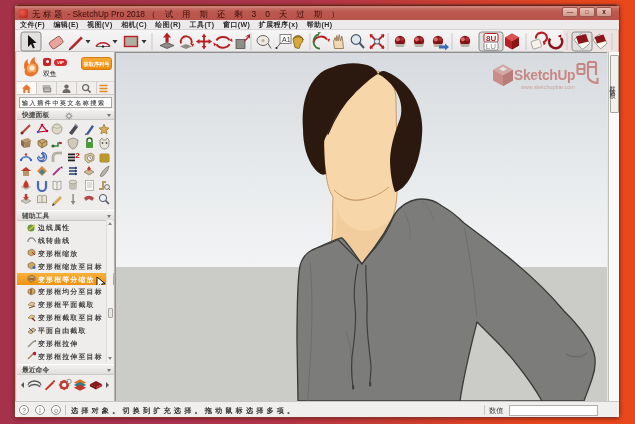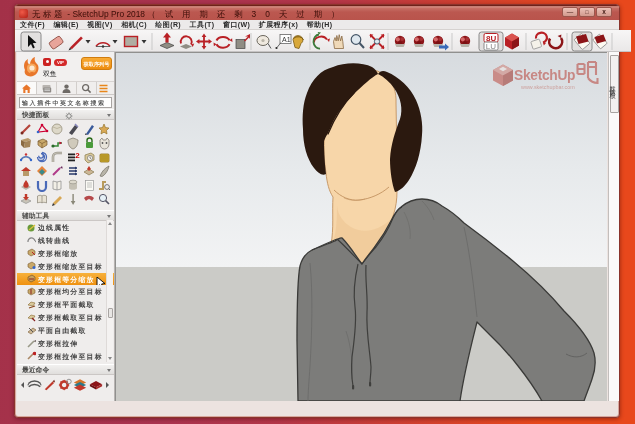--- a/index.html
+++ b/index.html
@@ -13,21 +13,21 @@
   background:radial-gradient(circle at 35% 35%, #f05a48, #b01e14); }
 .ttxt { position:absolute; left:17px; top:4px; font-size:8.4px; color:#3c0e08; }
 .cj1 { letter-spacing:2.6px;text-align:right; } .cj2 { letter-spacing:9px; }
 .wbtns { position:absolute; right:7px; top:1.8px; }
 .wb { display:inline-block; width:16px; height:10px; margin-left:1px; border:1px solid #9a564c; border-radius:2px;
   background:linear-gradient(#f3d7cf,#dca99d 50%,#d09185 50%,#dfae a2); background:linear-gradient(#ecc2b8,#d29a8e);
   color:#421a14; font-size:6.5px; line-height:8px; text-align:center; vertical-align:top; }
 .menu { position:absolute; left:0; top:15px; width:604px; height:10px; background:#eceaea; border-bottom:1px solid #d6d2d0;
   font-size:7px; font-weight:bold; color:#2a2a2a; white-space:nowrap; padding-left:5px; }
 .menu span { display:inline-block; margin-right:8.5px; height:10px; line-height:10px; letter-spacing:0.4px; }
-.tool { position:absolute; left:0; top:25px; width:616px; height:22px;
+.tool { position:absolute; left:0; top:25px; width:548px; height:22px;
   background:linear-gradient(#f7f6f6,#eae8e8); border-bottom:1px solid #c6c4c4; }
 .panel { position:absolute; left:2px; top:47px; width:98px; height:349px; background:#efedec; border-right:1px solid #b8b4b2; font-size:7px; overflow:hidden;}
 .phead { position:relative; height:29px; background:#f2f0ef; }
 .ptabs { position:relative; height:14px; background:#f0eeed; border-top:1px solid #d8d4d2; border-bottom:1px solid #cdc9c7; white-space:nowrap; }
 .ptab { display:inline-block; width:20px; height:12px; border-right:1px solid #d2cecb; text-align:center; vertical-align:top; padding-top:0.5px;}
 .psearch { margin:2px 2px 1px 2px; height:11px; background:#fff; border:1px solid #a8a4a2; font-size:6px; color:#555; letter-spacing:1.6px; font-weight:bold;
   line-height:10px; padding-left:2px; white-space:nowrap; overflow:hidden; }
 .shead { position:relative; height:11px; background:linear-gradient(#f2f1f0,#e0dedc); border-top:1px solid #fff; border-bottom:1px solid #cbc7c5;
   font-size:6.8px; font-weight:bold; color:#4a4a48; line-height:10px; padding-left:5px; }
 .shead .dar { position:absolute; right:3px; top:4px; width:0; height:0; border-left:2.6px solid transparent; border-right:2.6px solid transparent; border-top:3.4px solid #777; }
@@ -528,12 +528,22 @@
           <path d="M357,263 C354,276 352,291 354,306 C356,321 353,341 351,356 C350,369 351,379 352,385" fill="none" stroke="#3f3f3d" stroke-width="1.2"></path>
           <path d="M365,264 C364,279 367,296 366,311 C365,331 369,351 370,366 C370,373 369,378 369,382" fill="none" stroke="#3f3f3d" stroke-width="1.2"></path>
           <rect x="351" y="384" width="2.2" height="4.5" rx="1" fill="#3f3f3d"></rect>
           <rect x="368" y="381" width="2.2" height="4.5" rx="1" fill="#3f3f3d"></rect>
         </g>
       </svg>
     </div>
   <div class="tray">
       <div class="traytab">默认面板</div>
     </div>
+  <div class="status">
+    <div class="sc" style="left:4px">?</div>
+    <div class="sc" style="left:20px">i</div>
+    <div class="sc" style="left:36px">o</div>
+    <div class="vsep" style="left:50px"></div>
+    <div class="stxt">选择对象。切换到扩充选择。拖动鼠标选择多项。</div>
+    <div class="vsep"></div>
+    <div class="vcx">数值</div>
+    <div class="vbox"></div>
+  </div>
 </div>
 </body></html>

